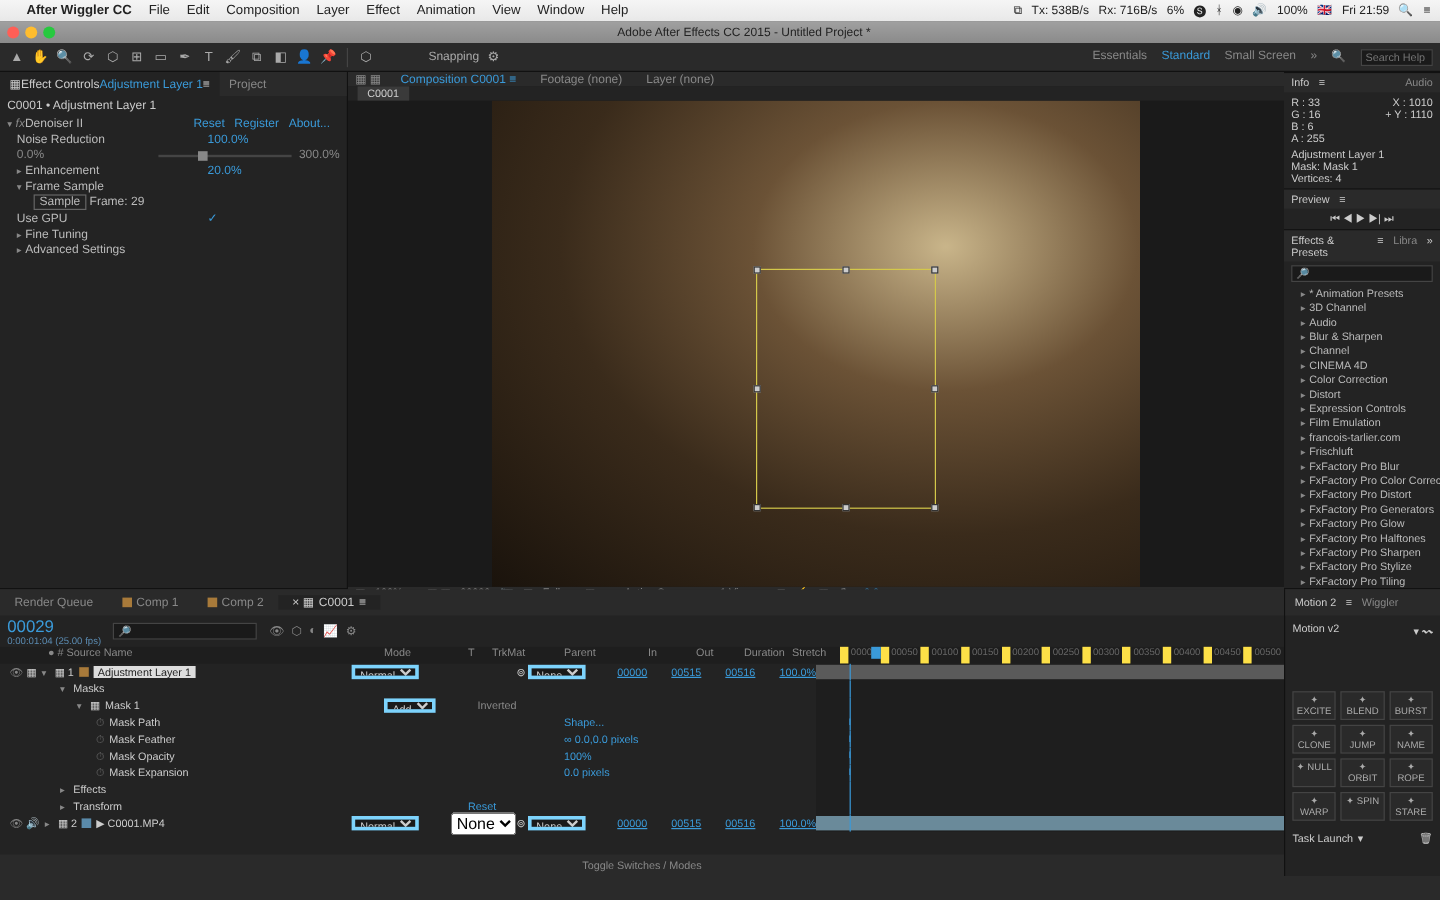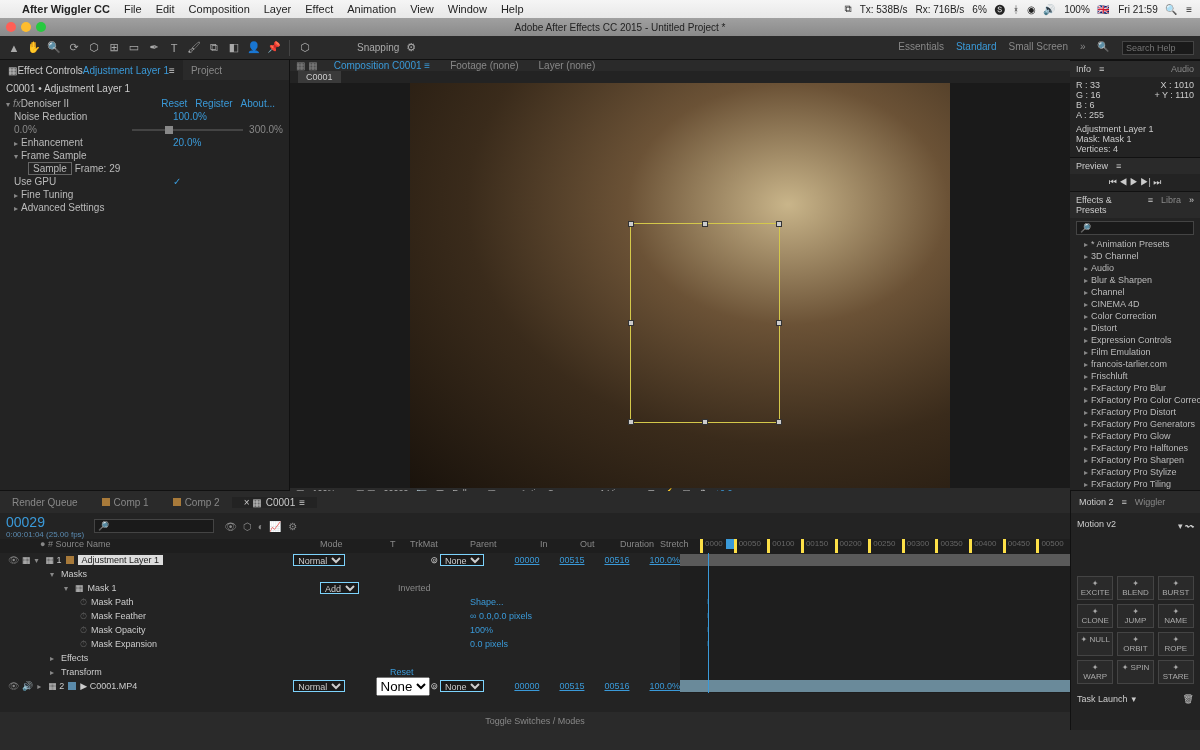--- a/index.html
+++ b/index.html
@@ -54,30 +54,30 @@
 .tl-tabs .tab .sq { width:8px; height:8px; background:#a87a3a; display:inline-block;}
 .tl-header { height:26px; display:flex; align-items:center; padding:0 6px; gap:10px; }
 .tl-time { color:#3a9ad9; font-size:12px; }
 .tl-time .f { font-size:14px; }
 .tl-cols { height:14px; display:flex; font-size:9px; color:#888; background:#1e1e1e;}
 .tl-cols .c1{width:320px; padding-left:40px;} .tl-cols .c2{width:70px;} .tl-cols .c3{width:20px;} .tl-cols .c4{width:60px;} .tl-cols .c5{width:70px;}
 .tl-rows { flex:1; overflow:auto; }
 .tl-row { display:flex; align-items:center; height:14px; font-size:9px; }
 .tl-row .lc { width:320px; display:flex; align-items:center; padding-left:8px; gap:4px;}
 .tl-row .mode { width:70px; display:flex; align-items:center; gap:2px;}
-.tl-row .mode select,.tl-row .parent select { background:#1a1a1a; color:#ccc; border:1px solid #7dd3fc; font-size:9px; height:12px;}
+.tl-row .mode select,.tl-row .parent select { background:#1a1a1a; color:#ccc; border:3px solid #7dd3fc; font-size:9px; height:12px;}
 .tl-row .trk{width:20px;} .tl-row .trkm{width:60px;} .tl-row .parent{width:70px; display:flex; align-items:center; gap:2px;}
 .tl-row .vals { display:flex; gap:20px; padding-left:20px;}
 .tl-row .vals span{ color:#3a9ad9;text-decoration:underline; }
 .tl-track { flex:1; position:relative; height:100%; background:#1e1e1e; }
 .tl-bar { position:absolute; left:0; right:0; top:1px; bottom:1px; background:#5a5a5a; }
 .tl-bar.vid { background:#6a8a9a; }
 .playhead { position:absolute; top:0; bottom:0; width:1px; background:#3a9ad9; left:28px; }
 .ruler { height:14px; background:#1e1e1e; display:flex; font-size:8px; color:#666; position:relative;}
-.ruler .tick { flex:1; border-left:3px solid #fde047; padding-left:2px;}
+.ruler .tick { flex:1; border-left:7px solid #fde047; padding-left:2px;}
 .ruler .ph { position:absolute; left:26px; top:0; width:8px; height:10px; background:#3a9ad9; }
 .motion-panel { width:130px; background:#232323; border-left:1px solid #111; font-size:9px;}
 .motion-panel .tabs{ height:22px; background:#2a2a2a; display:flex; align-items:center;}
 .motion-panel .tabs .t{ padding:0 8px; color:#888;} .motion-panel .tabs .t.active{color:#ccc;}
 .motion-panel .body{ padding:6px;} 
 .motion-panel .btn-row{ display:flex; gap:4px; margin:4px 0;}
 .motion-panel .btn{ flex:1; background:#2a2a2a; border:1px solid #444; padding:2px; text-align:center; font-size:8px; color:#aaa;}
 .statusbar{ height:20px; background:#2a2a2a; display:flex; align-items:center; justify-content:center; font-size:9px; color:#888;}
 input[type=text]{ background:#1a1a1a; border:1px solid #444; color:#ccc; font-size:9px; padding:1px 3px;}
 .eye{width:10px;height:10px;display:inline-block;color:#888;}
@@ -143,21 +143,21 @@
   <span class="sep"></span>
   <span class="tool">⬡</span>
   <span style="font-size:10px;color:#aaa;margin-left:40px;">Snapping</span>
   <span class="tool">⚙</span>
   <div class="right" style="margin-left:auto;display:flex;gap:12px;">
     <span class="ws" style="color:#888;font-size:10px;">Essentials</span>
     <span class="ws active" style="color:#3a9ad9;font-size:10px;">Standard</span>
     <span class="ws" style="color:#888;font-size:10px;">Small Screen</span>
     <span style="color:#888;">»</span>
     <span style="color:#888;">🔍</span>
-    <input type="text" style="width: 72px;" placeholder="Search Help">
+    <input type="text" style="width: 60px;" placeholder="Search Help">
   </div>
 </div>
 
 <div class="main">
 
   <div class="left-panel">
     <div class="panel-tabs">
       <span class="tab active">▦ <span>Effect Controls</span> <span style="color:#3a9ad9">Adjustment Layer 1</span> ≡</span>
       <span class="tab">Project</span>
     </div>

